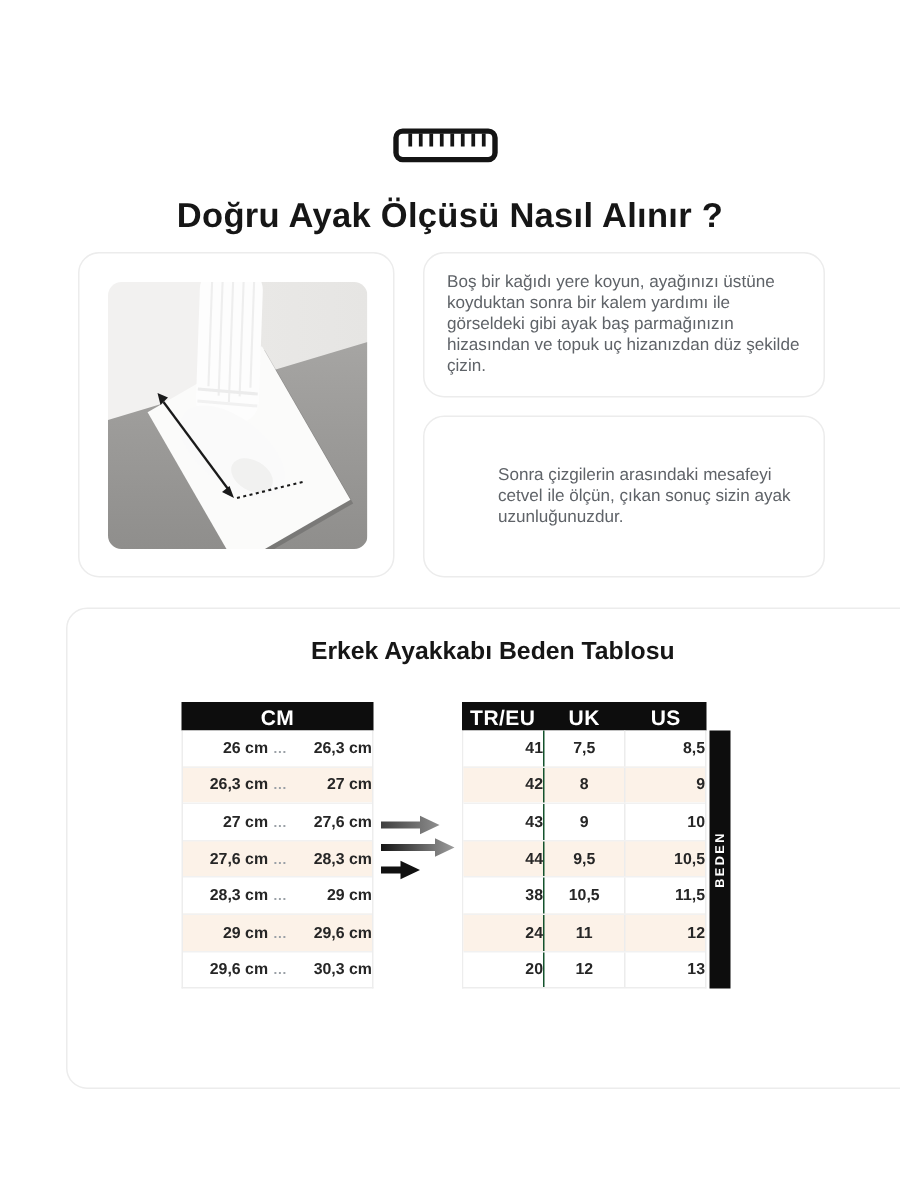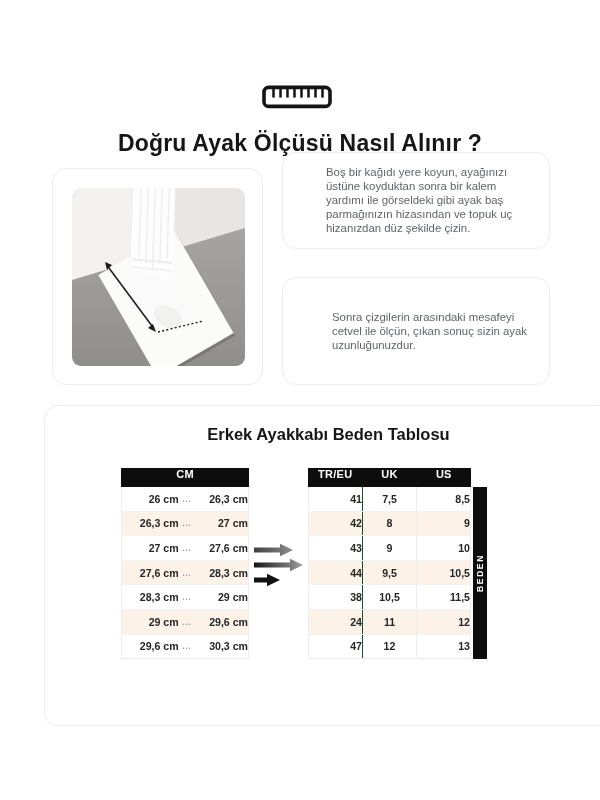--- a/index.html
+++ b/index.html
@@ -10,33 +10,33 @@
   
   .ruler-wrap{position:absolute;left:262px;top:85px;width:70px;height:24px;}
   .page-title{position:absolute;left:0;top:130px;width:600px;text-align:center;
               font-size:23px;font-weight:bold;color:#161616;letter-spacing:.2px;}
 
   
   .photo-card{left:52px;top:168px;width:211px;height:217px;}
   .photo{position:absolute;left:19px;top:19px;width:173px;height:178px;border-radius:9px;overflow:hidden;}
 
   
-  .step1-card{left:282px;top:152px;width:268px;height:97px;padding-left:28px;}
+  .step1-card{left:282px;top:168px;width:268px;height:97px;}
   .step2-card{left:282px;top:277px;width:268px;height:108px;display:flex;align-items:center;padding-left:34px;}
   .step-text{padding:12px 15px 12px 15px;font-size:11.4px;line-height:14.1px;color:#5f6368;}
   .step2-card .step-text{padding:0 15px;}
 
   
   .chart-card{left:44px;top:405px;width:569px;height:321px;}
   .chart-title{position:absolute;left:0;top:19px;width:100%;text-align:center;
                font-size:16.5px;font-weight:bold;color:#161616;}
 
   .tbl{position:absolute;box-sizing:border-box;}
-  .tbl-head{display:flex;align-items:flex-start;height:19px;background:#0d0d0d;color:#fff;
-            font-size:11px;font-weight:bold;letter-spacing:.3px;}
+  .tbl-head{display:flex;align-items:center;height:19px;background:#0d0d0d;color:#fff;
+            font-size:14px;font-weight:bold;letter-spacing:.3px;}
   .tbl-head span{flex:1;text-align:center;}
   .tbl-body{border:1px solid #ededed;border-top:none;}
   .row{display:flex;align-items:center;height:23.6px;background:#fff;border-top:1px solid #f1f1f1;
        font-size:10.6px;font-weight:600;color:#262626;}
   .row:first-child{border-top:none;}
   .row:nth-child(even){background:#fcf2e8;}
   .row .cell{flex:1;text-align:right;}
 
   .cm-table{left:76px;top:62px;width:128px;}
   .cm-table .from,.cm-table .to{flex:0 0 45%;}
@@ -223,21 +223,21 @@
           <span class="cell">38</span>
           <span class="cell mid">10,5</span>
           <span class="cell">11,5</span>
         </div>
         <div class="row">
           <span class="cell">24</span>
           <span class="cell mid">11</span>
           <span class="cell">12</span>
         </div>
         <div class="row">
-          <span class="cell">47</span>
+          <span class="cell">20</span>
           <span class="cell mid">12</span>
           <span class="cell">13</span>
         </div>
       </div>
     </div>
 
     <div class="beden-bar">
       <span>BEDEN</span>
     </div>
   </div>

